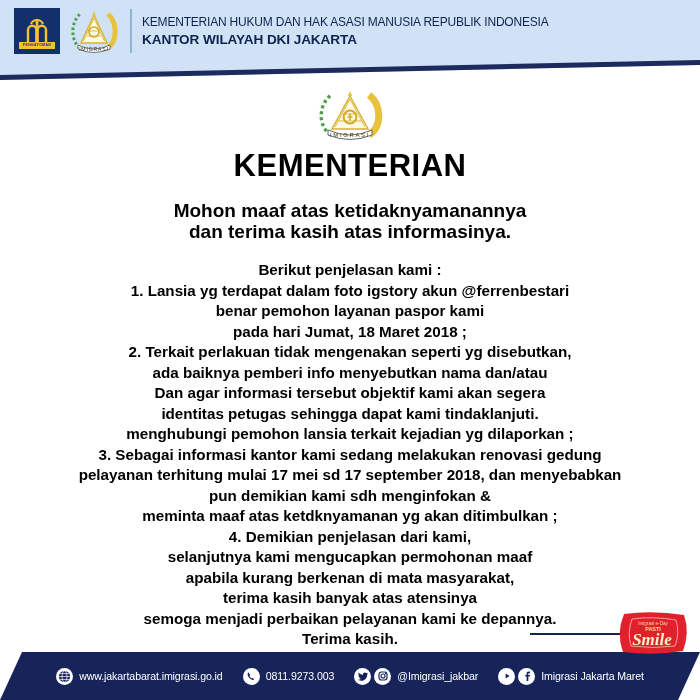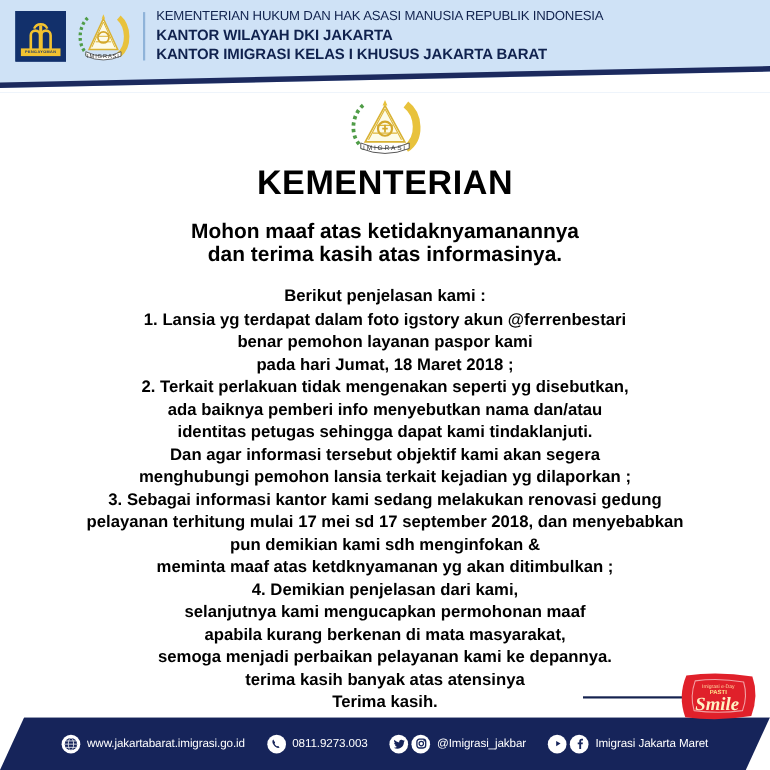--- a/index.html
+++ b/index.html
@@ -236,21 +236,20 @@
         <path d="M10 39 Q26 47 42 39 L42 43 Q26 50 10 43 Z" fill="#ffffff" stroke="#555" stroke-width="0.8"></path>
         <text x="26" y="44.6" font-family="'Liberation Sans',sans-serif" font-size="5.2" fill="#333" text-anchor="middle" letter-spacing="0.8">IMIGRASI</text>
       </svg>
     </div>
 
     <div class="hdr-divider"></div>
 
     <div class="header-text">
       <div class="line1">KEMENTERIAN HUKUM DAN HAK ASASI MANUSIA REPUBLIK INDONESIA</div>
       <div class="line2">KANTOR WILAYAH DKI JAKARTA</div>
-      <div class="line3">KANTOR IMIGRASI KELAS I KHUSUS JAKARTA BARAT</div>
     </div>
   </div>
 </div>
 
 <div class="content">
 
   <div class="seal-wrap">
     <svg width="78" height="50" viewBox="0 0 78 50">
       <path d="M20 45 C6 36 8 14 20 5" fill="none" stroke="#4f9c47" stroke-width="3.4" stroke-dasharray="3 3"></path>
       <path d="M58 5 C70 14 72 36 58 45" fill="none" stroke="#e8c23c" stroke-width="7"></path>
@@ -271,32 +270,32 @@
     <div>dan terima kasih atas informasinya.</div>
   </div>
 
   <div class="para" id="body-lines">
       <span class="ln">Berikut penjelasan kami :</span>
       <span class="ln">1. Lansia yg terdapat dalam foto igstory akun @ferrenbestari</span>
       <span class="ln">benar pemohon layanan paspor kami</span>
       <span class="ln">pada hari Jumat, 18 Maret 2018 ;</span>
       <span class="ln">2. Terkait perlakuan tidak mengenakan seperti yg disebutkan,</span>
       <span class="ln">ada baiknya pemberi info menyebutkan nama dan/atau</span>
+      <span class="ln">Dan agar informasi tersebut objektif kami akan segera</span>
       <span class="ln">identitas petugas sehingga dapat kami tindaklanjuti.</span>
-      <span class="ln">Dan agar informasi tersebut objektif kami akan segera</span>
       <span class="ln">menghubungi pemohon lansia terkait kejadian yg dilaporkan ;</span>
       <span class="ln">3. Sebagai informasi kantor kami sedang melakukan renovasi gedung</span>
       <span class="ln">pelayanan terhitung mulai 17 mei sd 17 september 2018, dan menyebabkan</span>
       <span class="ln">pun demikian kami sdh menginfokan &amp;</span>
       <span class="ln">meminta maaf atas ketdknyamanan yg akan ditimbulkan ;</span>
       <span class="ln">4. Demikian penjelasan dari kami,</span>
       <span class="ln">selanjutnya kami mengucapkan permohonan maaf</span>
       <span class="ln">apabila kurang berkenan di mata masyarakat,</span>
+      <span class="ln">terima kasih banyak atas atensinya</span>
       <span class="ln">semoga menjadi perbaikan pelayanan kami ke depannya.</span>
-      <span class="ln">terima kasih banyak atas atensinya</span>
       <span class="ln">Terima kasih.</span>
     </div>
 
   <div class="smile-line"></div>
   <div class="smile-badge">
     <svg width="78" height="46" viewBox="0 0 78 46">
       <path d="M10 4 Q39 0 70 5 Q76 22 69 41 Q39 46 9 42 Q2 23 10 4 Z" fill="#e0202a"></path>
       <path d="M18 9 Q39 6 62 10 Q66 23 61 36 Q39 39 17 36 Q13 23 18 9 Z" fill="none" stroke="#f2a0a4" stroke-width="1"></path>
       <text x="39" y="15" font-family="'Liberation Sans',sans-serif" font-size="4.6" fill="#ffd9a0" text-anchor="middle">Imigrasi e-Day</text>
       <text x="39" y="21" font-family="'Liberation Sans',sans-serif" font-size="5.4" font-weight="bold" fill="#ffe08a" text-anchor="middle">PASTI</text>

